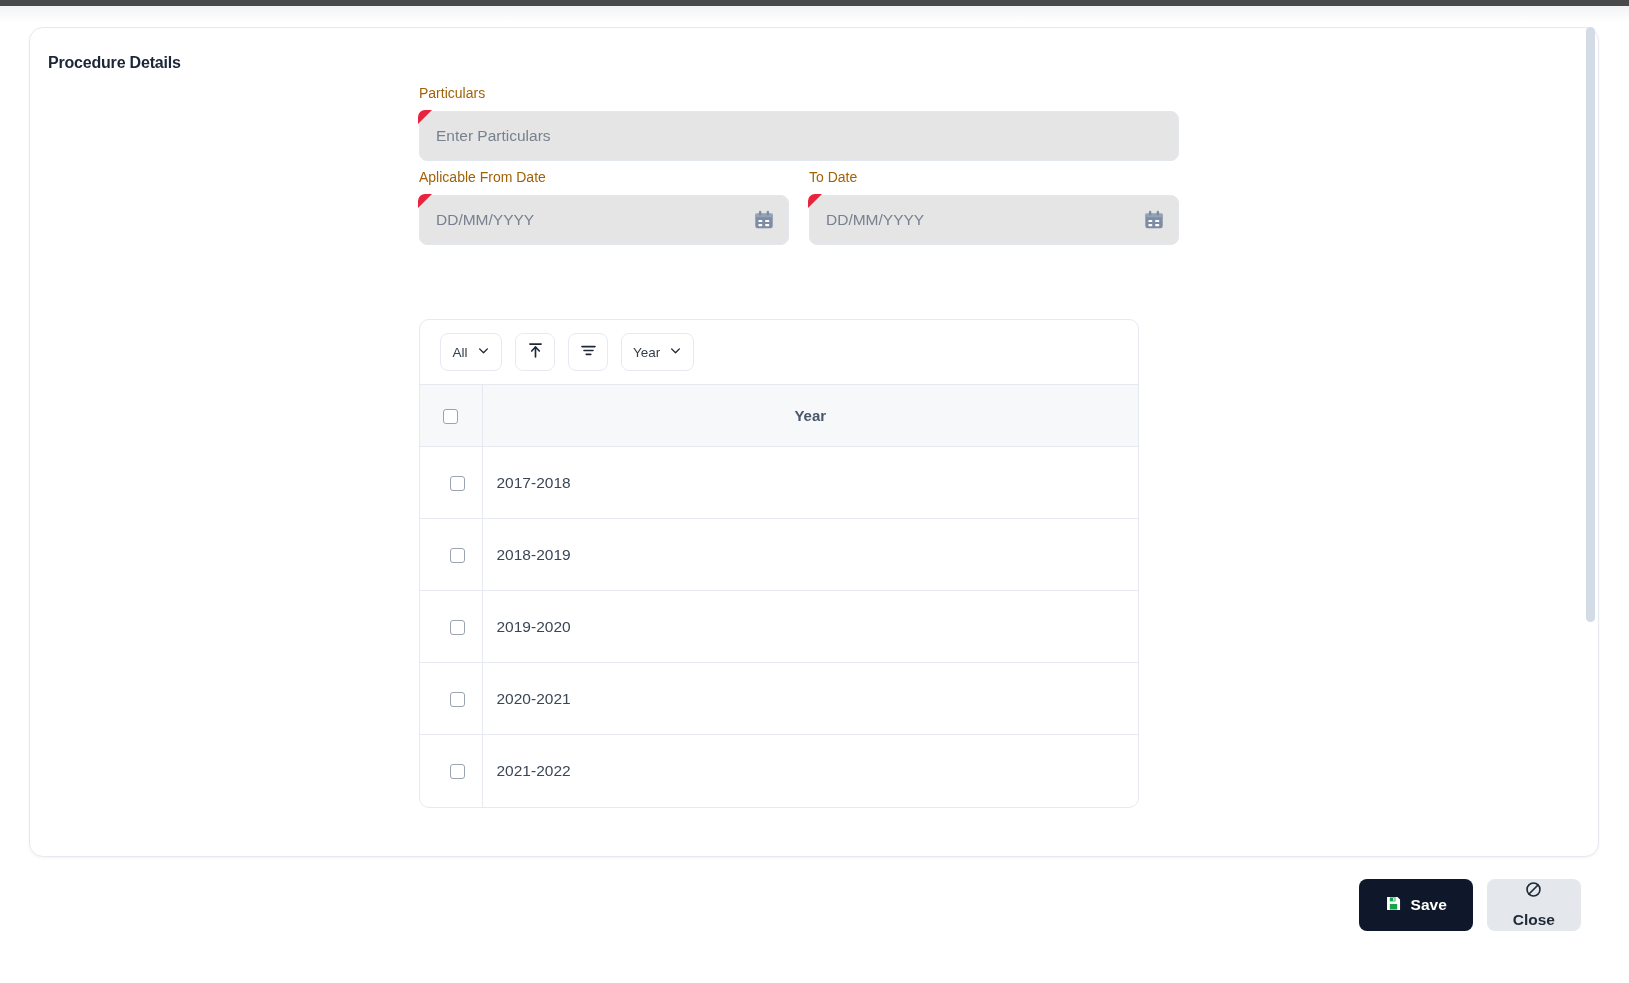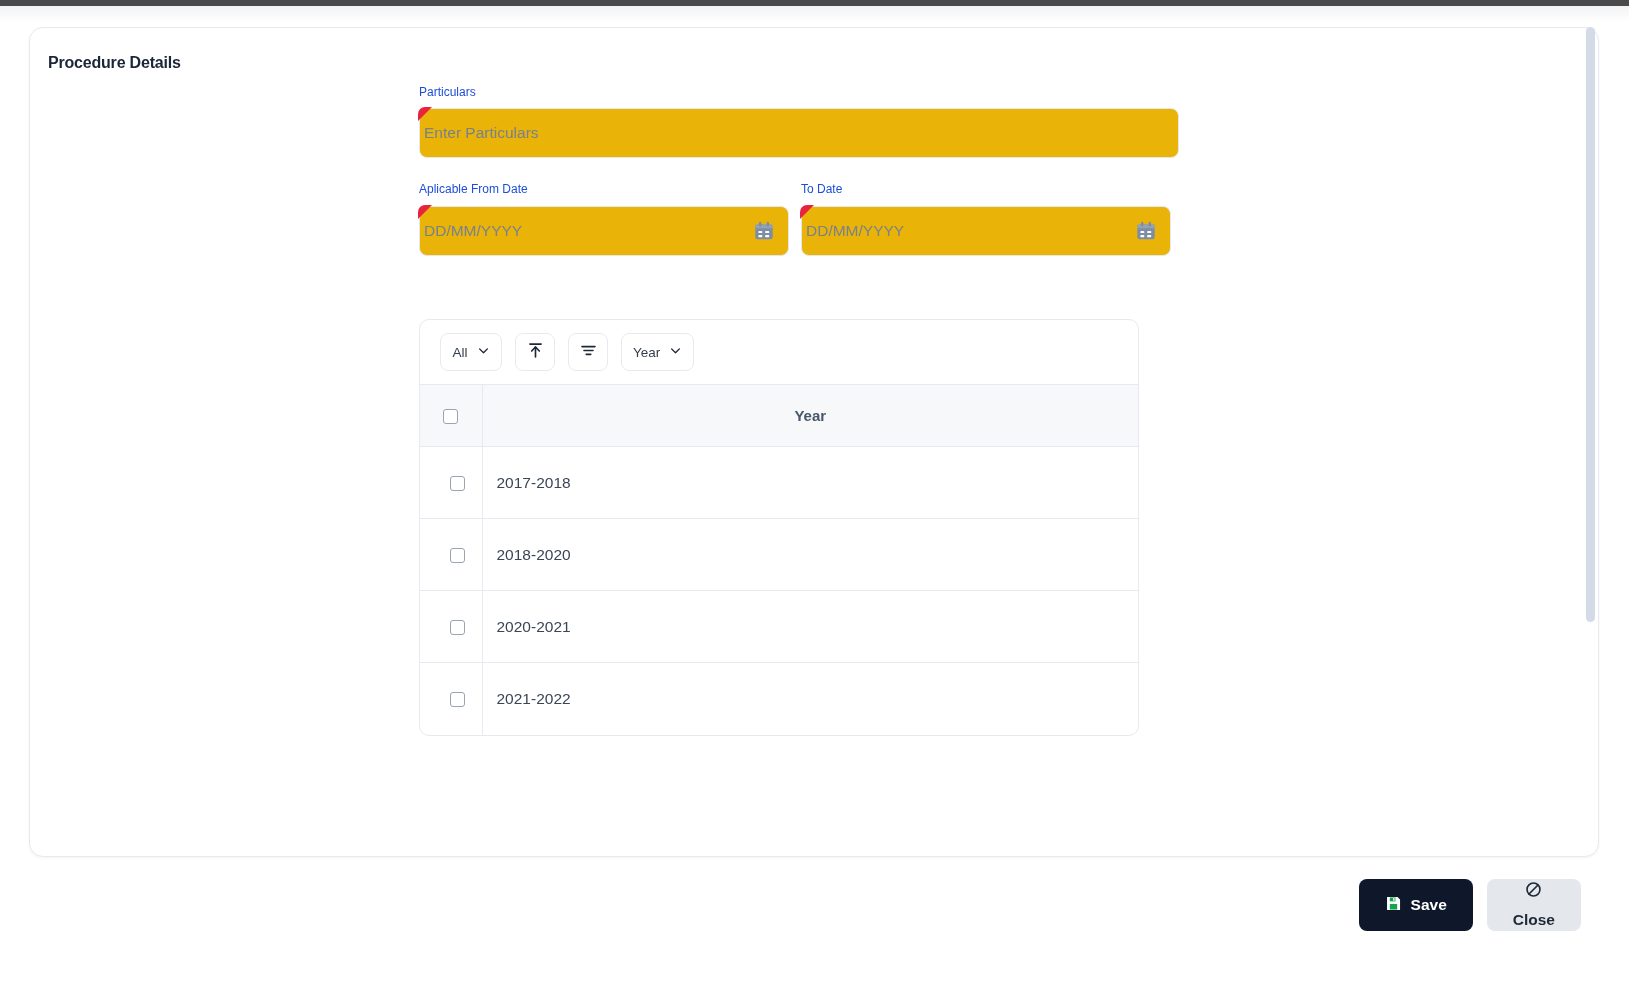--- a/index.html
+++ b/index.html
@@ -54,37 +54,37 @@
 
   
   .form-col {
     position: absolute;
     left: 389px;
     top: 57px;
     width: 760px;
   }
 
   .field-label {
-    font-size: 12px;
-    color: #1d4ed8;
+    font-size: 14px;
+    color: #a16207;
     font-weight: 400;
     margin-bottom: 9px;
     display: block;
     line-height: 1.2;
   }
 
   .input-wrap { position: relative; }
 
   .text-input {
     width: 100%;
     height: 50px;
     border: 1px solid #e3e7ee;
     border-radius: 8px;
-    background: #eab308;
-    padding: 0 4px;
+    background: #e5e5e5;
+    padding: 0 16px;
     font-size: 15.5px;
     font-family: "Liberation Sans", sans-serif;
     color: #2c3544;
     outline: none;
   }
   .text-input::placeholder { color: #77818f; }
 
   
   .req-flag {
     position: absolute;
@@ -100,22 +100,22 @@
     position: absolute;
     top: 0; left: 0;
     border-style: solid;
     border-width: 14px 14px 0 0;
     border-color: #e8243c transparent transparent transparent;
     border-top-left-radius: 7px;
   }
 
   .row-2 {
     display: flex;
-    gap: 12px;
-    margin-top: 24px;
+    gap: 20px;
+    margin-top: 8px;
   }
   .row-2 > div { width: 370px; }
 
   .cal-icon {
     position: absolute;
     right: 14px;
     top: 50%;
     transform: translateY(-50%);
     width: 22px;
     height: 22px;
@@ -404,21 +404,25 @@
           <th>Year</th>
         </tr>
       </thead>
       <tbody>
           <tr>
             <td class="col-check"><input type="checkbox" class="cb" style=""></td>
             <td>2017-2018</td>
           </tr>
           <tr>
             <td class="col-check"><input type="checkbox" class="cb" style=""></td>
-            <td>2018-2020</td>
+            <td>2018-2019</td>
+          </tr>
+          <tr>
+            <td class="col-check"><input type="checkbox" class="cb" style=""></td>
+            <td>2019-2020</td>
           </tr>
           <tr>
             <td class="col-check"><input type="checkbox" class="cb" style=""></td>
             <td>2020-2021</td>
           </tr>
           <tr>
             <td class="col-check"><input type="checkbox" class="cb" style=""></td>
             <td>2021-2022</td>
           </tr>
         </tbody>

